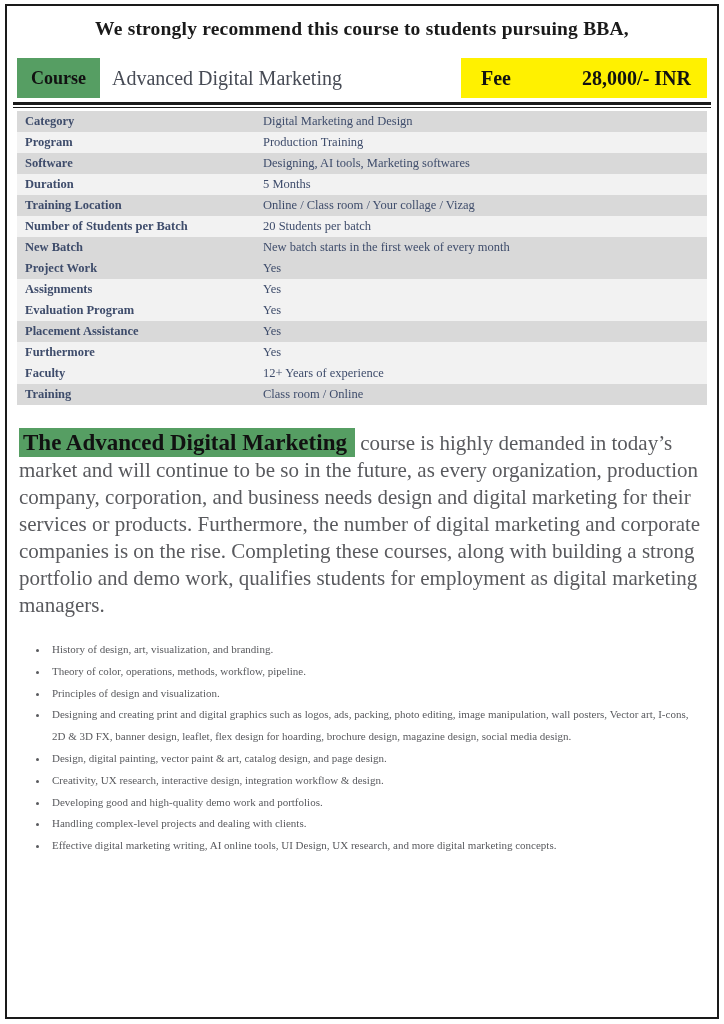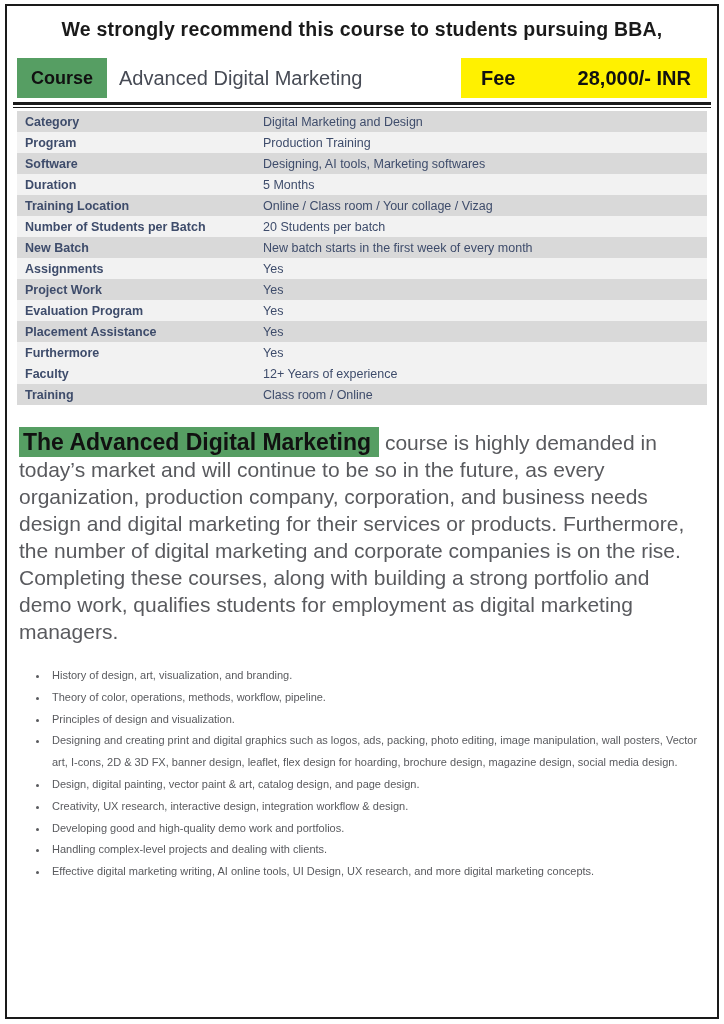--- a/index.html
+++ b/index.html
@@ -7,20 +7,21 @@
     padding: 0;
     background: #ffffff;
     font-family: "Liberation Sans", "DejaVu Sans", sans-serif;
   }
   .page {
     position: relative;
     width: 724px;
     height: 1024px;
     background: #ffffff;
     box-sizing: border-box;
+    font-family: Liberation Serif, serif;
   }
   .frame {
     position: absolute;
     left: 5px; top: 4px; right: 5px; bottom: 5px;
     border: 2px solid var(--ink);
     box-sizing: border-box;
     padding: 8px 4px 6px 4px;
     overflow: hidden;
   }
   
@@ -169,26 +170,26 @@
             <td class="tvalue">Online / Class room / Your collage / Vizag</td>
           </tr>
           <tr class="trow plain">
             <td class="tlabel">Number of Students per Batch</td>
             <td class="tvalue">20 Students per batch</td>
           </tr>
           <tr class="trow stripe">
             <td class="tlabel">New Batch</td>
             <td class="tvalue">New batch starts in the first week of every month</td>
           </tr>
+          <tr class="trow stripe">
+            <td class="tlabel">Project Work</td>
+            <td class="tvalue">Yes</td>
+          </tr>
           <tr class="trow plain">
             <td class="tlabel">Assignments</td>
-            <td class="tvalue">Yes</td>
-          </tr>
-          <tr class="trow stripe">
-            <td class="tlabel">Project Work</td>
             <td class="tvalue">Yes</td>
           </tr>
           <tr class="trow plain">
             <td class="tlabel">Evaluation Program</td>
             <td class="tvalue">Yes</td>
           </tr>
           <tr class="trow stripe">
             <td class="tlabel">Placement Assistance</td>
             <td class="tvalue">Yes</td>
           </tr>

